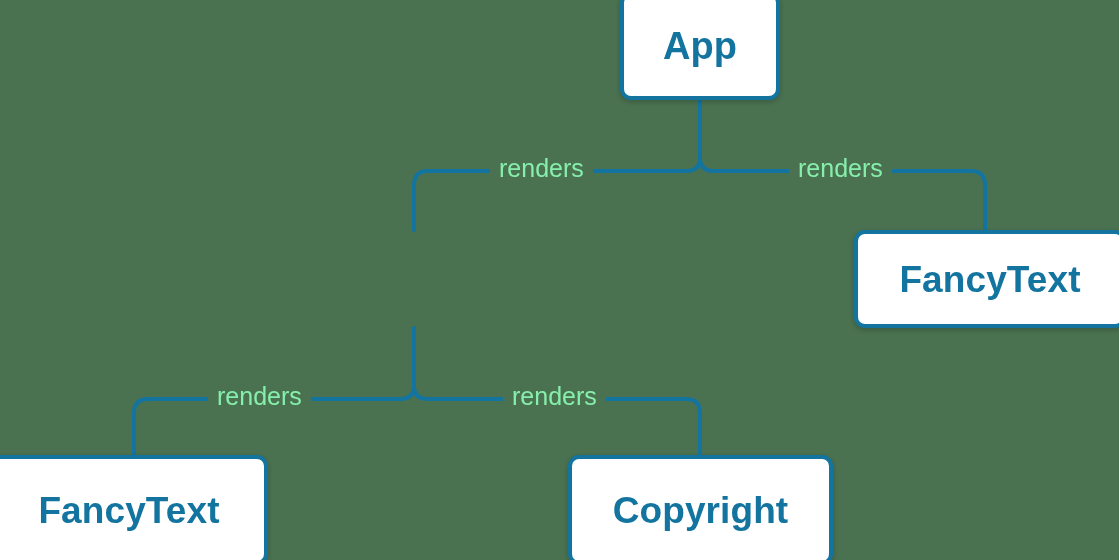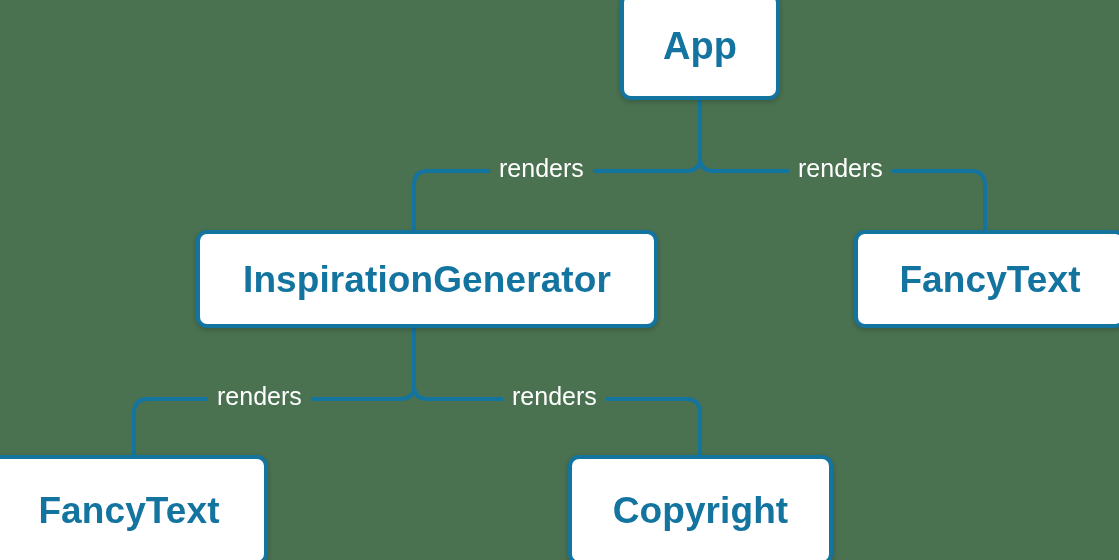--- a/index.html
+++ b/index.html
@@ -47,21 +47,21 @@
   
   #node-app        { left: 620px; top: -8px;  width: 160px; height: 108px; }
   #node-app .node-label { font-size: 38px; }
   #node-inspiration{ left: 196px; top: 230px; width: 462px; height: 98px; }
   #node-fancytext-right { left: 854px; top: 230px; width: 272px; height: 98px; }
   #node-fancytext-bottom{ left: -10px; top: 455px; width: 278px; height: 110px; }
   #node-copyright  { left: 568px; top: 455px; width: 265px; height: 110px; }
 
   .edge-label {
     position: absolute;
-    color: #ffffff;
+    color: #86efac;
     font-size: 25px;
     line-height: 1;
     white-space: nowrap;
     z-index: 3;
     background: #4a7150;
     padding: 0 9px;
   }
   #label-app-inspiration { left: 490px; top: 156px; }
   #label-app-fancytext   { left: 789px; top: 156px; }
   #label-ig-fancytext    { left: 208px; top: 384px; }
@@ -91,23 +91,20 @@
 
   <div class="edge-label" id="label-app-inspiration">renders</div>
   <div class="edge-label" id="label-app-fancytext">renders</div>
   <div class="edge-label" id="label-ig-fancytext">renders</div>
   <div class="edge-label" id="label-ig-copyright">renders</div>
 
   <div class="node" id="node-app">
     <span class="node-label">App</span>
   </div>
 
-  <div class="node" id="node-inspiration">
-    <span class="node-label">InspirationGenerator</span>
-  </div>
 
   <div class="node" id="node-fancytext-right">
     <span class="node-label">FancyText</span>
   </div>
 
   <div class="node" id="node-fancytext-bottom">
     <span class="node-label">FancyText</span>
   </div>
 
   <div class="node" id="node-copyright">

